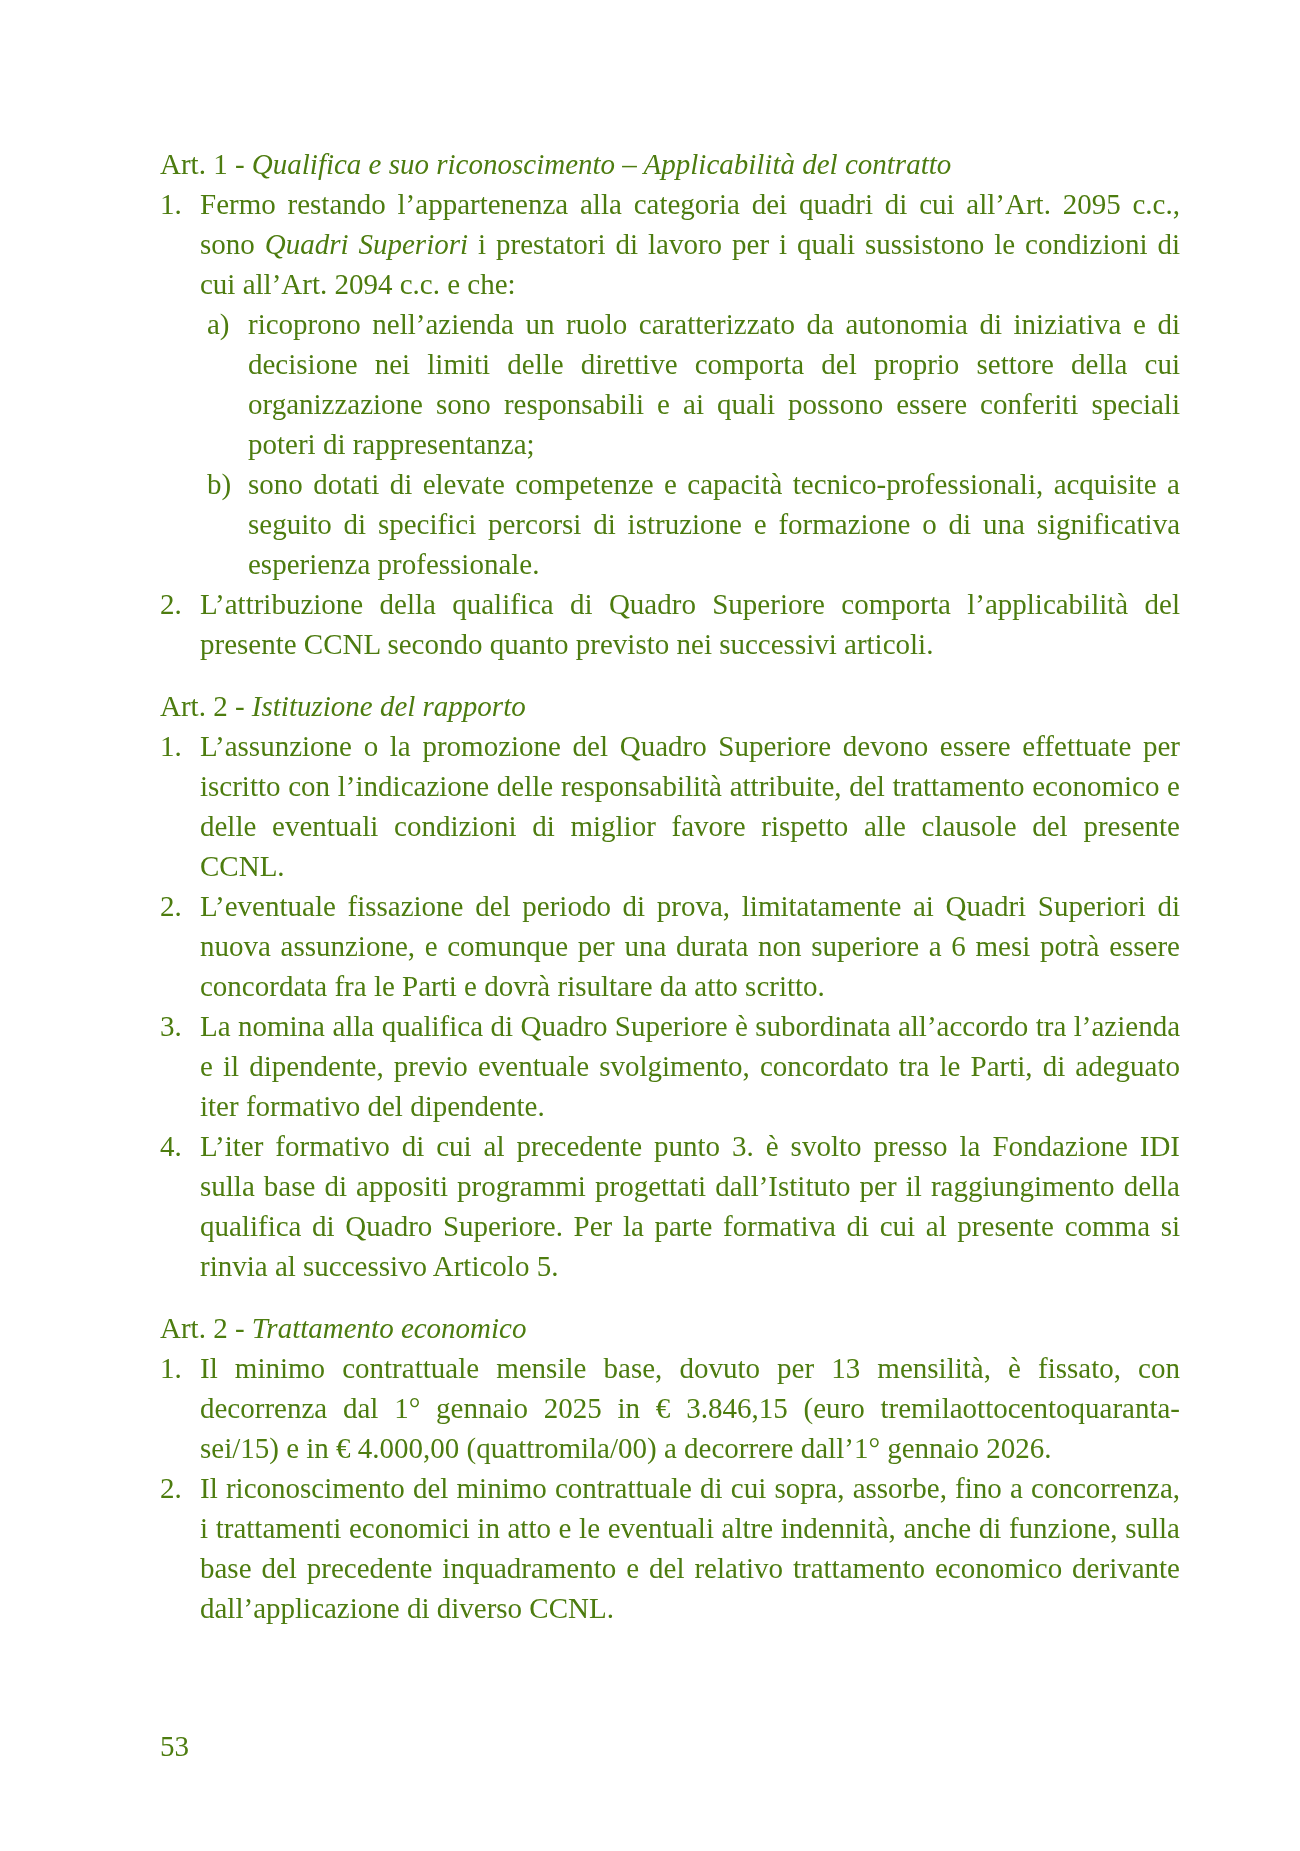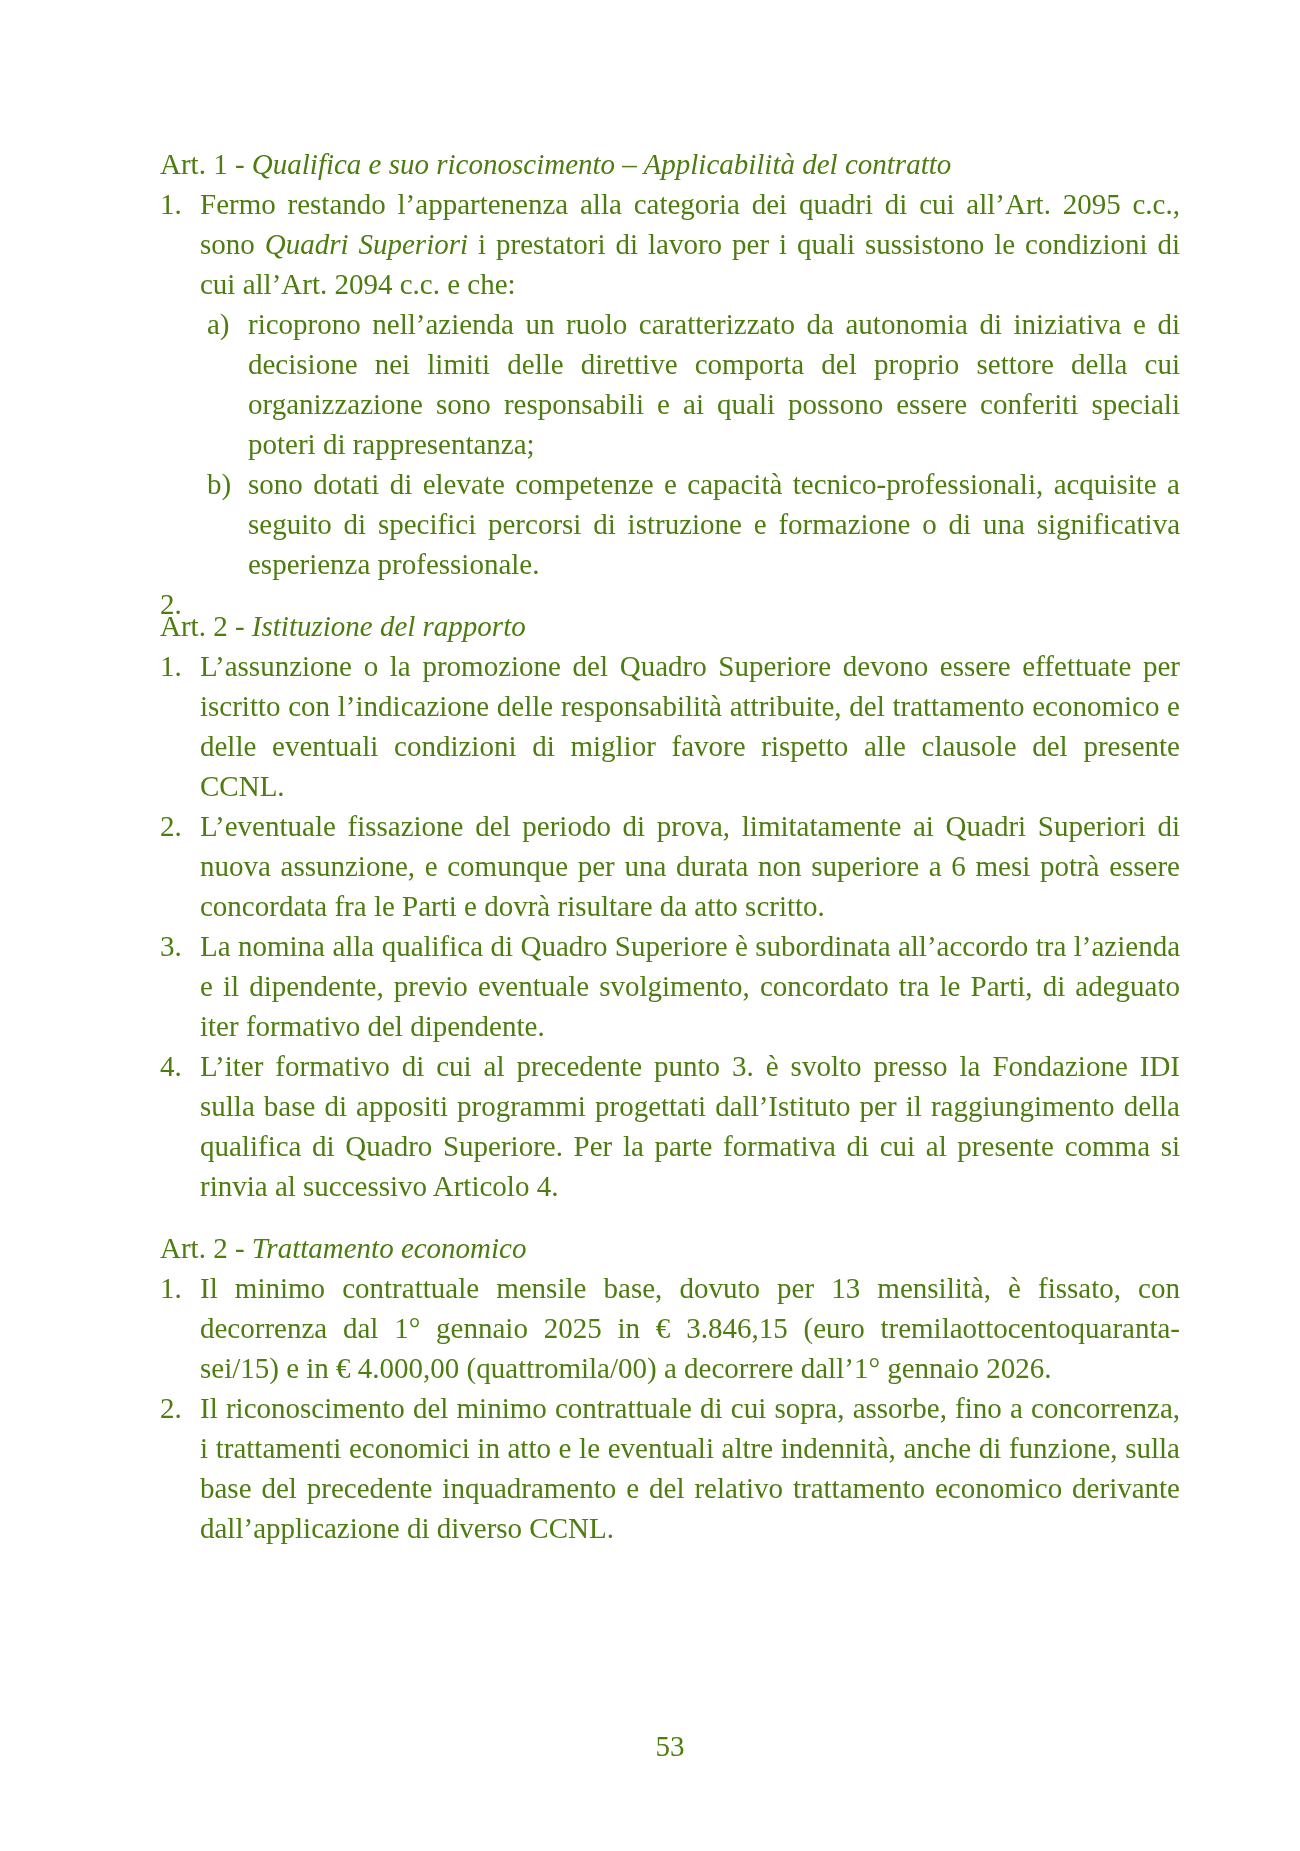--- a/index.html
+++ b/index.html
@@ -28,43 +28,43 @@
   .item { position: relative; padding-left: 40px; }
   .item > .marker { position: absolute; left: 0; top: 0; }
   .item.sub { padding-left: 88px; }
   .item.sub > .marker { left: 47px; }
   .run-i { font-style: italic; }
   .footer {
     position: absolute;
     left: 160px;
     top: 1726px;
     width: 1020px;
-    text-align: center;
+    text-align: left;
     font-size: 29px;
     line-height: 40px;
   }
 </style>
 </head>
 <body>
 
 <div class="page">
   <div class="content" id="doc-body">
       <section class="article">
         <h2 class="heading"><span class="h-prefix">Art. 1 - </span><span class="h-title">Qualifica e suo riconoscimento – Applicabilità del contratto</span></h2>
         <div class="item"><span class="marker">1.</span><span class="body"><span class="run">Fermo restando l’appartenenza alla categoria dei quadri di cui all’Art. 2095 c.c., sono </span><span class="run-i">Quadri Superiori</span><span class="run"> i prestatori di lavoro per i quali sussistono le condizioni di cui all’Art. 2094 c.c. e che:</span></span></div>
         <div class="item sub"><span class="marker">a)</span><span class="body"><span class="run">ricoprono nell’azienda un ruolo caratterizzato da autonomia di iniziativa e di decisione nei limiti delle direttive comporta del proprio settore della cui organizzazione sono responsabili e ai quali possono essere conferiti speciali poteri di rappresentanza;</span></span></div>
         <div class="item sub"><span class="marker">b)</span><span class="body"><span class="run">sono dotati di elevate competenze e capacità tecnico-professionali, acquisite a seguito di specifici percorsi di istruzione e formazione o di una significativa esperienza professionale.</span></span></div>
-        <div class="item"><span class="marker">2.</span></div>
+        <div class="item"><span class="marker">2.</span><span class="body"><span class="run">L’attribuzione della qualifica di Quadro Superiore comporta l’applicabilità del presente CCNL secondo quanto previsto nei successivi articoli.</span></span></div>
       </section>
       <section class="article">
         <h2 class="heading"><span class="h-prefix">Art. 2 - </span><span class="h-title">Istituzione del rapporto</span></h2>
         <div class="item"><span class="marker">1.</span><span class="body"><span class="run">L’assunzione o la promozione del Quadro Superiore devono essere effettuate per iscritto con l’indicazione delle responsabilità attribuite, del trattamento economico e delle eventuali condizioni di miglior favore rispetto alle clausole del presente CCNL.</span></span></div>
         <div class="item"><span class="marker">2.</span><span class="body"><span class="run">L’eventuale fissazione del periodo di prova, limitatamente ai Quadri Superiori di nuova assunzione, e comunque per una durata non superiore a 6 mesi potrà essere concordata fra le Parti e dovrà risultare da atto scritto.</span></span></div>
         <div class="item"><span class="marker">3.</span><span class="body"><span class="run">La nomina alla qualifica di Quadro Superiore è subordinata all’accordo tra l’azienda e il dipendente, previo eventuale svolgimento, concordato tra le Parti, di adeguato iter formativo del dipendente.</span></span></div>
-        <div class="item"><span class="marker">4.</span><span class="body"><span class="run">L’iter formativo di cui al precedente punto 3. è svolto presso la Fondazione IDI sulla base di appositi programmi progettati dall’Istituto per il raggiungimento della qualifica di Quadro Superiore. Per la parte formativa di cui al presente comma si rinvia al successivo Articolo 4.</span></span></div>
+        <div class="item"><span class="marker">4.</span><span class="body"><span class="run">L’iter formativo di cui al precedente punto 3. è svolto presso la Fondazione IDI sulla base di appositi programmi progettati dall’Istituto per il raggiungimento della qualifica di Quadro Superiore. Per la parte formativa di cui al presente comma si rinvia al successivo Articolo 5.</span></span></div>
       </section>
       <section class="article">
         <h2 class="heading"><span class="h-prefix">Art. 2 - </span><span class="h-title">Trattamento economico</span></h2>
         <div class="item"><span class="marker">1.</span><span class="body"><span class="run">Il minimo contrattuale mensile base, dovuto per 13 mensilità, è fissato, con decorrenza dal 1° gennaio 2025 in € 3.846,15 (euro tremilaottocentoquaranta-sei/15) e in € 4.000,00 (quattromila/00) a decorrere dall’1° gennaio 2026.</span></span></div>
         <div class="item"><span class="marker">2.</span><span class="body"><span class="run">Il riconoscimento del minimo contrattuale di cui sopra, assorbe, fino a concorrenza, i trattamenti economici in atto e le eventuali altre indennità, anche di funzione, sulla base del precedente inquadramento e del relativo trattamento economico derivante dall’applicazione di diverso CCNL.</span></span></div>
       </section>
     </div>
   <div class="footer">53</div>
 </div>
 

